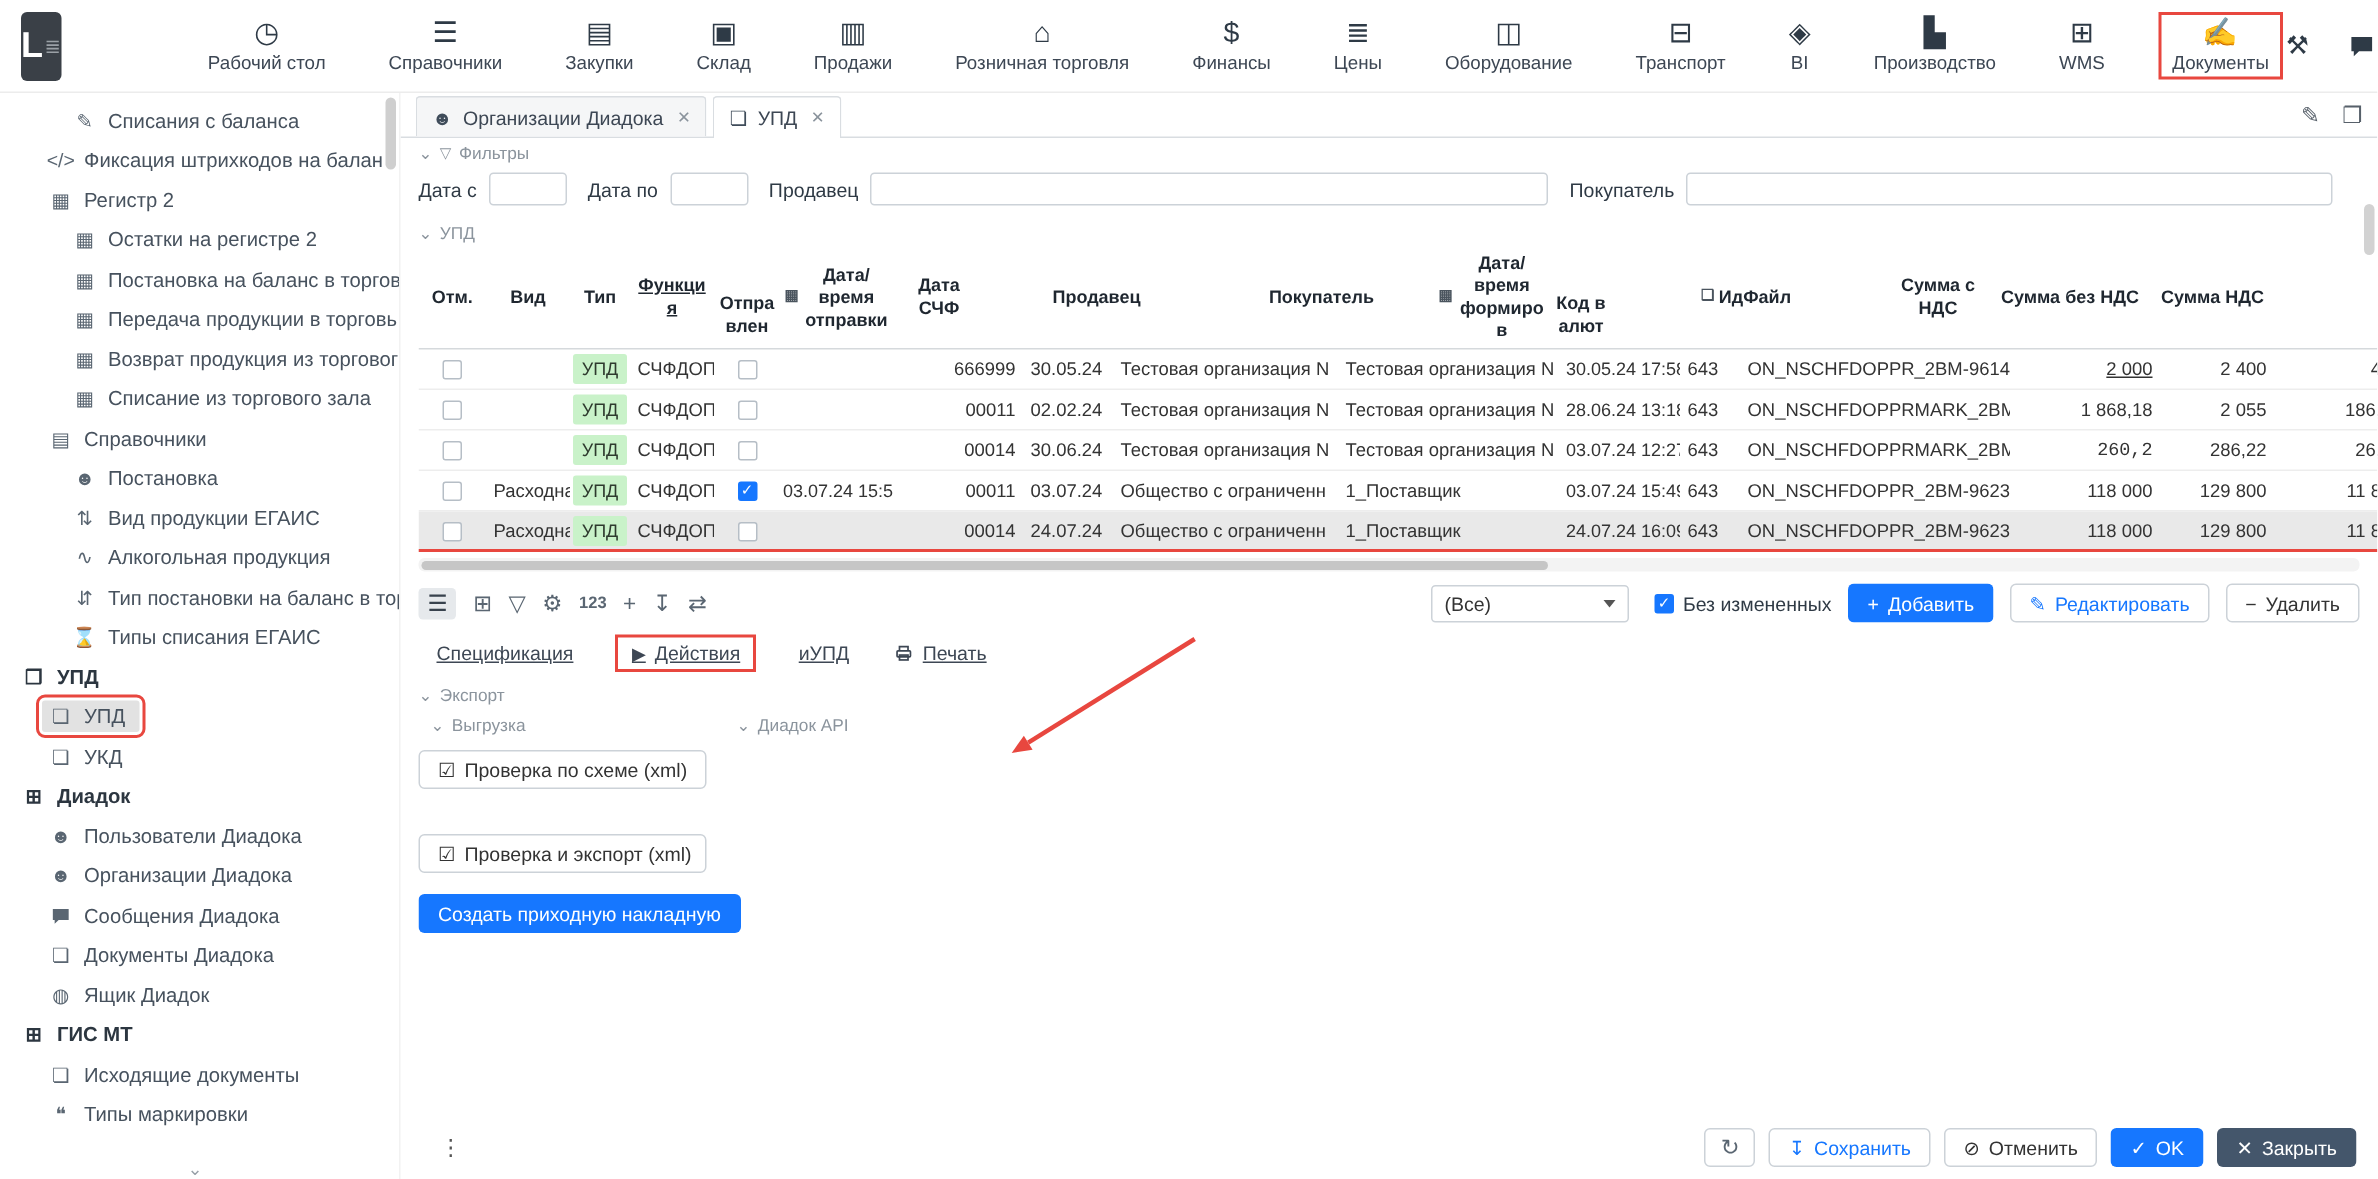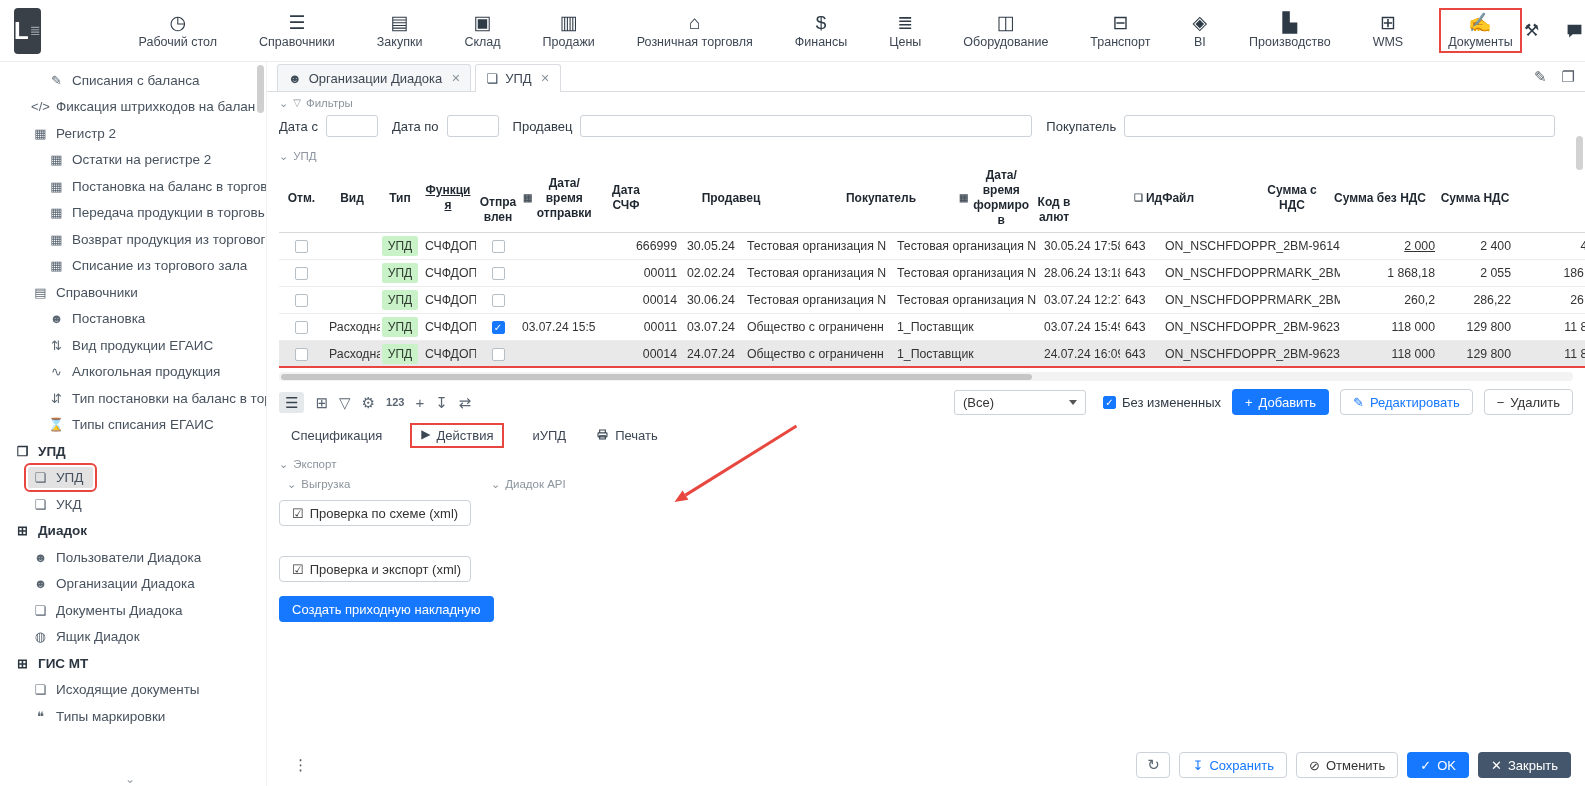--- a/index.html
+++ b/index.html
@@ -101,21 +101,21 @@
   .btn { height:26px; border-radius:4px; font:inherit; font-size:13px; display:inline-flex; align-items:center; gap:6px; padding:0 12px; border:1px solid transparent; background:#fff; color:#333; white-space:nowrap; }
   .btn .bicon { line-height:1; font-size:13px; }
   .btn.primary { background:#1677ff; color:#fff; }
   .btn.outline { border-color:#ccd2d8; }
   .btn.outline.blue { color:#1677ff; }
   .btn.dark { background:#44566b; color:#fff; }
   .btn.icon-btn { width:34px; justify-content:center; padding:0; color:#5a6672; border-color:#ccd2d8; font-size:15px; }
 
   
   .subtabs { display:flex; align-items:center; gap:26px; padding:2px 12px 4px 22px; font-size:13px; color:#3d4754; }
-  .subtab { display:inline-flex; gap:6px; padding:4px 2px; }
+  .subtab { display:inline-flex; align-items:center; gap:6px; padding:4px 2px;text-decoration:underline; }
   .subtab .icon { font-size:12px; line-height:1; }
   .subtab .icon svg { width:13px; height:13px; }
   .subtab.annotated { border:2px solid #e8473f; padding:3px 9px; }
 
   
   .actions-panel { flex:1; min-height:0; position:relative; padding:2px 12px; }
   .hdr-line { display:flex; align-items:center; gap:5px; color:#8b949d; font-size:11.5px; padding:4px 0; }
   .hdr-line.sub { padding-left:8px; }
   .panel-cols { display:flex; align-items:flex-start; }
   .col-left { width:196px; display:flex; flex-direction:column; align-items:flex-start; }
@@ -331,20 +331,30 @@
           </span>
         </div>
         <div class="side-item ind1" data-interactable="true">
           <span class="side-inner" data-interactable="false">
             <span class="icon" data-interactable="false">☻</span>
             <span class="side-label" data-interactable="false">Организации Диадока</span>
           </span>
         </div>
         <div class="side-item ind1" data-interactable="true">
           <span class="side-inner" data-interactable="false">
+            <span class="icon" data-interactable="false">
+              <svg viewBox="0 0 16 16" fill="currentColor">
+                <path d="M1.5 2.5h13v9H6.3L3 14.6v-3.1H1.5z"></path>
+              </svg>
+            </span>
+            <span class="side-label" data-interactable="false">Сообщения Диадока</span>
+          </span>
+        </div>
+        <div class="side-item ind1" data-interactable="true">
+          <span class="side-inner" data-interactable="false">
             <span class="icon" data-interactable="false">❏</span>
             <span class="side-label" data-interactable="false">Документы Диадока</span>
           </span>
         </div>
         <div class="side-item ind1" data-interactable="true">
           <span class="side-inner" data-interactable="false">
             <span class="icon" data-interactable="false">◍</span>
             <span class="side-label" data-interactable="false">Ящик Диадок</span>
           </span>
         </div>
@@ -536,21 +546,21 @@
                 <span class="cbx" data-interactable="true"></span>
               </div>
               <div class="td c-sent_dt" data-interactable="false" style="width: 76px;"></div>
               <div class="td c-num right" data-interactable="false" style="width: 86px;">00014</div>
               <div class="td c-date" data-interactable="false" style="width: 60px;">30.06.24</div>
               <div class="td c-seller" data-interactable="false" style="width: 150px;">Тестовая организация N</div>
               <div class="td c-buyer" data-interactable="false" style="width: 150px;">Тестовая организация N</div>
               <div class="td c-formed" data-interactable="false" style="width: 78px;">03.07.24 12:27</div>
               <div class="td c-cur" data-interactable="false" style="width: 40px;">643</div>
               <div class="td c-fileid" data-interactable="false" style="width: 180px;">ON_NSCHFDOPPRMARK_2BM-</div>
-              <div class="td c-sum1 right" data-interactable="false" style="width: 100px;">260,2</div>
+              <div class="td c-sum1 right" data-interactable="false" style="width: 100px; font-family: Liberation Mono, monospace;">260,2</div>
               <div class="td c-sum2 right" data-interactable="false" style="width: 76px;">286,22</div>
               <div class="td c-sum3 right" data-interactable="false" style="width: 90px;">26,02</div>
             </div>
             <div class="tr" data-interactable="true">
               <div class="td c-otm" data-interactable="false" style="width: 45px;">
                 <span class="cbx" data-interactable="true"></span>
               </div>
               <div class="td c-vid" data-interactable="false" style="width: 56px;">Расходная</div>
               <div class="td c-tip" data-interactable="false" style="width: 40px;">
                 <span class="badge" data-interactable="false">УПД</span>

